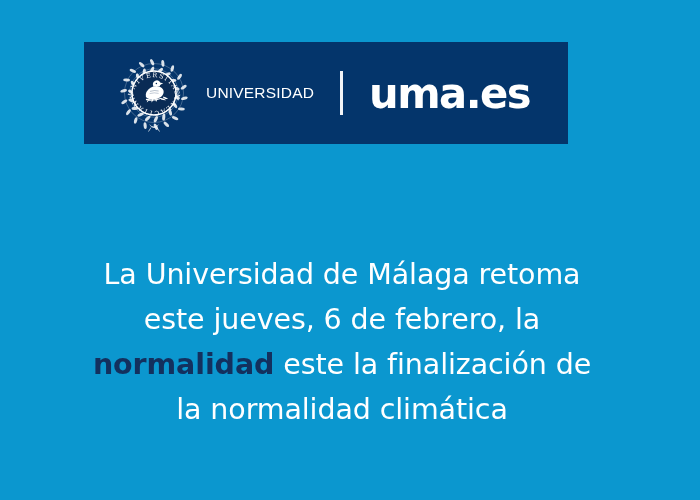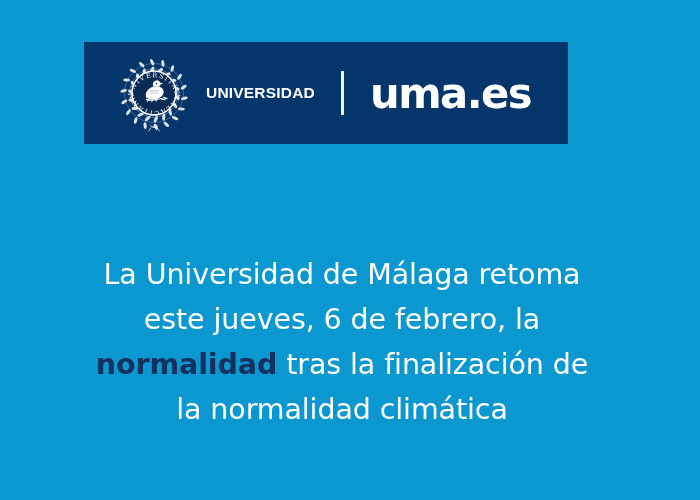--- a/index.html
+++ b/index.html
@@ -44,21 +44,21 @@
     position: relative;
   }
   .seal svg { display: block; width: 68px; height: 80px; }
 
   
   .wordmark {
     margin-left: 18px;
     color: #ffffff;
     font-family: "Liberation Sans", "DejaVu Sans", sans-serif;
     font-size: 15.5px;
-    font-weight: 700;
+    font-weight: 400;
     line-height: 18px;
     letter-spacing: 0.2px;
     white-space: nowrap;
   }
   .wordmark .l1, .wordmark .l2 { display: block; }
 
   
   .divider {
     margin-left: 26px;
     width: 3px;
@@ -232,20 +232,20 @@
   </div>
 
   <div id="headline">
     <span class="hl-line">
       <span>La Universidad de Málaga retoma</span>
     </span>
     <span class="hl-line">
       <span>este jueves, 6 de febrero, la</span>
     </span>
     <span class="hl-line">
-      <span class="hl-em" style="color: rgb(19, 48, 94);">normalidad</span><span> tras la finalización de</span>
+      <span class="hl-em" style="color: rgb(19, 48, 94);">normalidad</span><span> este la finalización de</span>
     </span>
     <span class="hl-line">
       <span>la normalidad climática</span>
     </span>
   </div>
 
 </div>
 
 </body></html>

